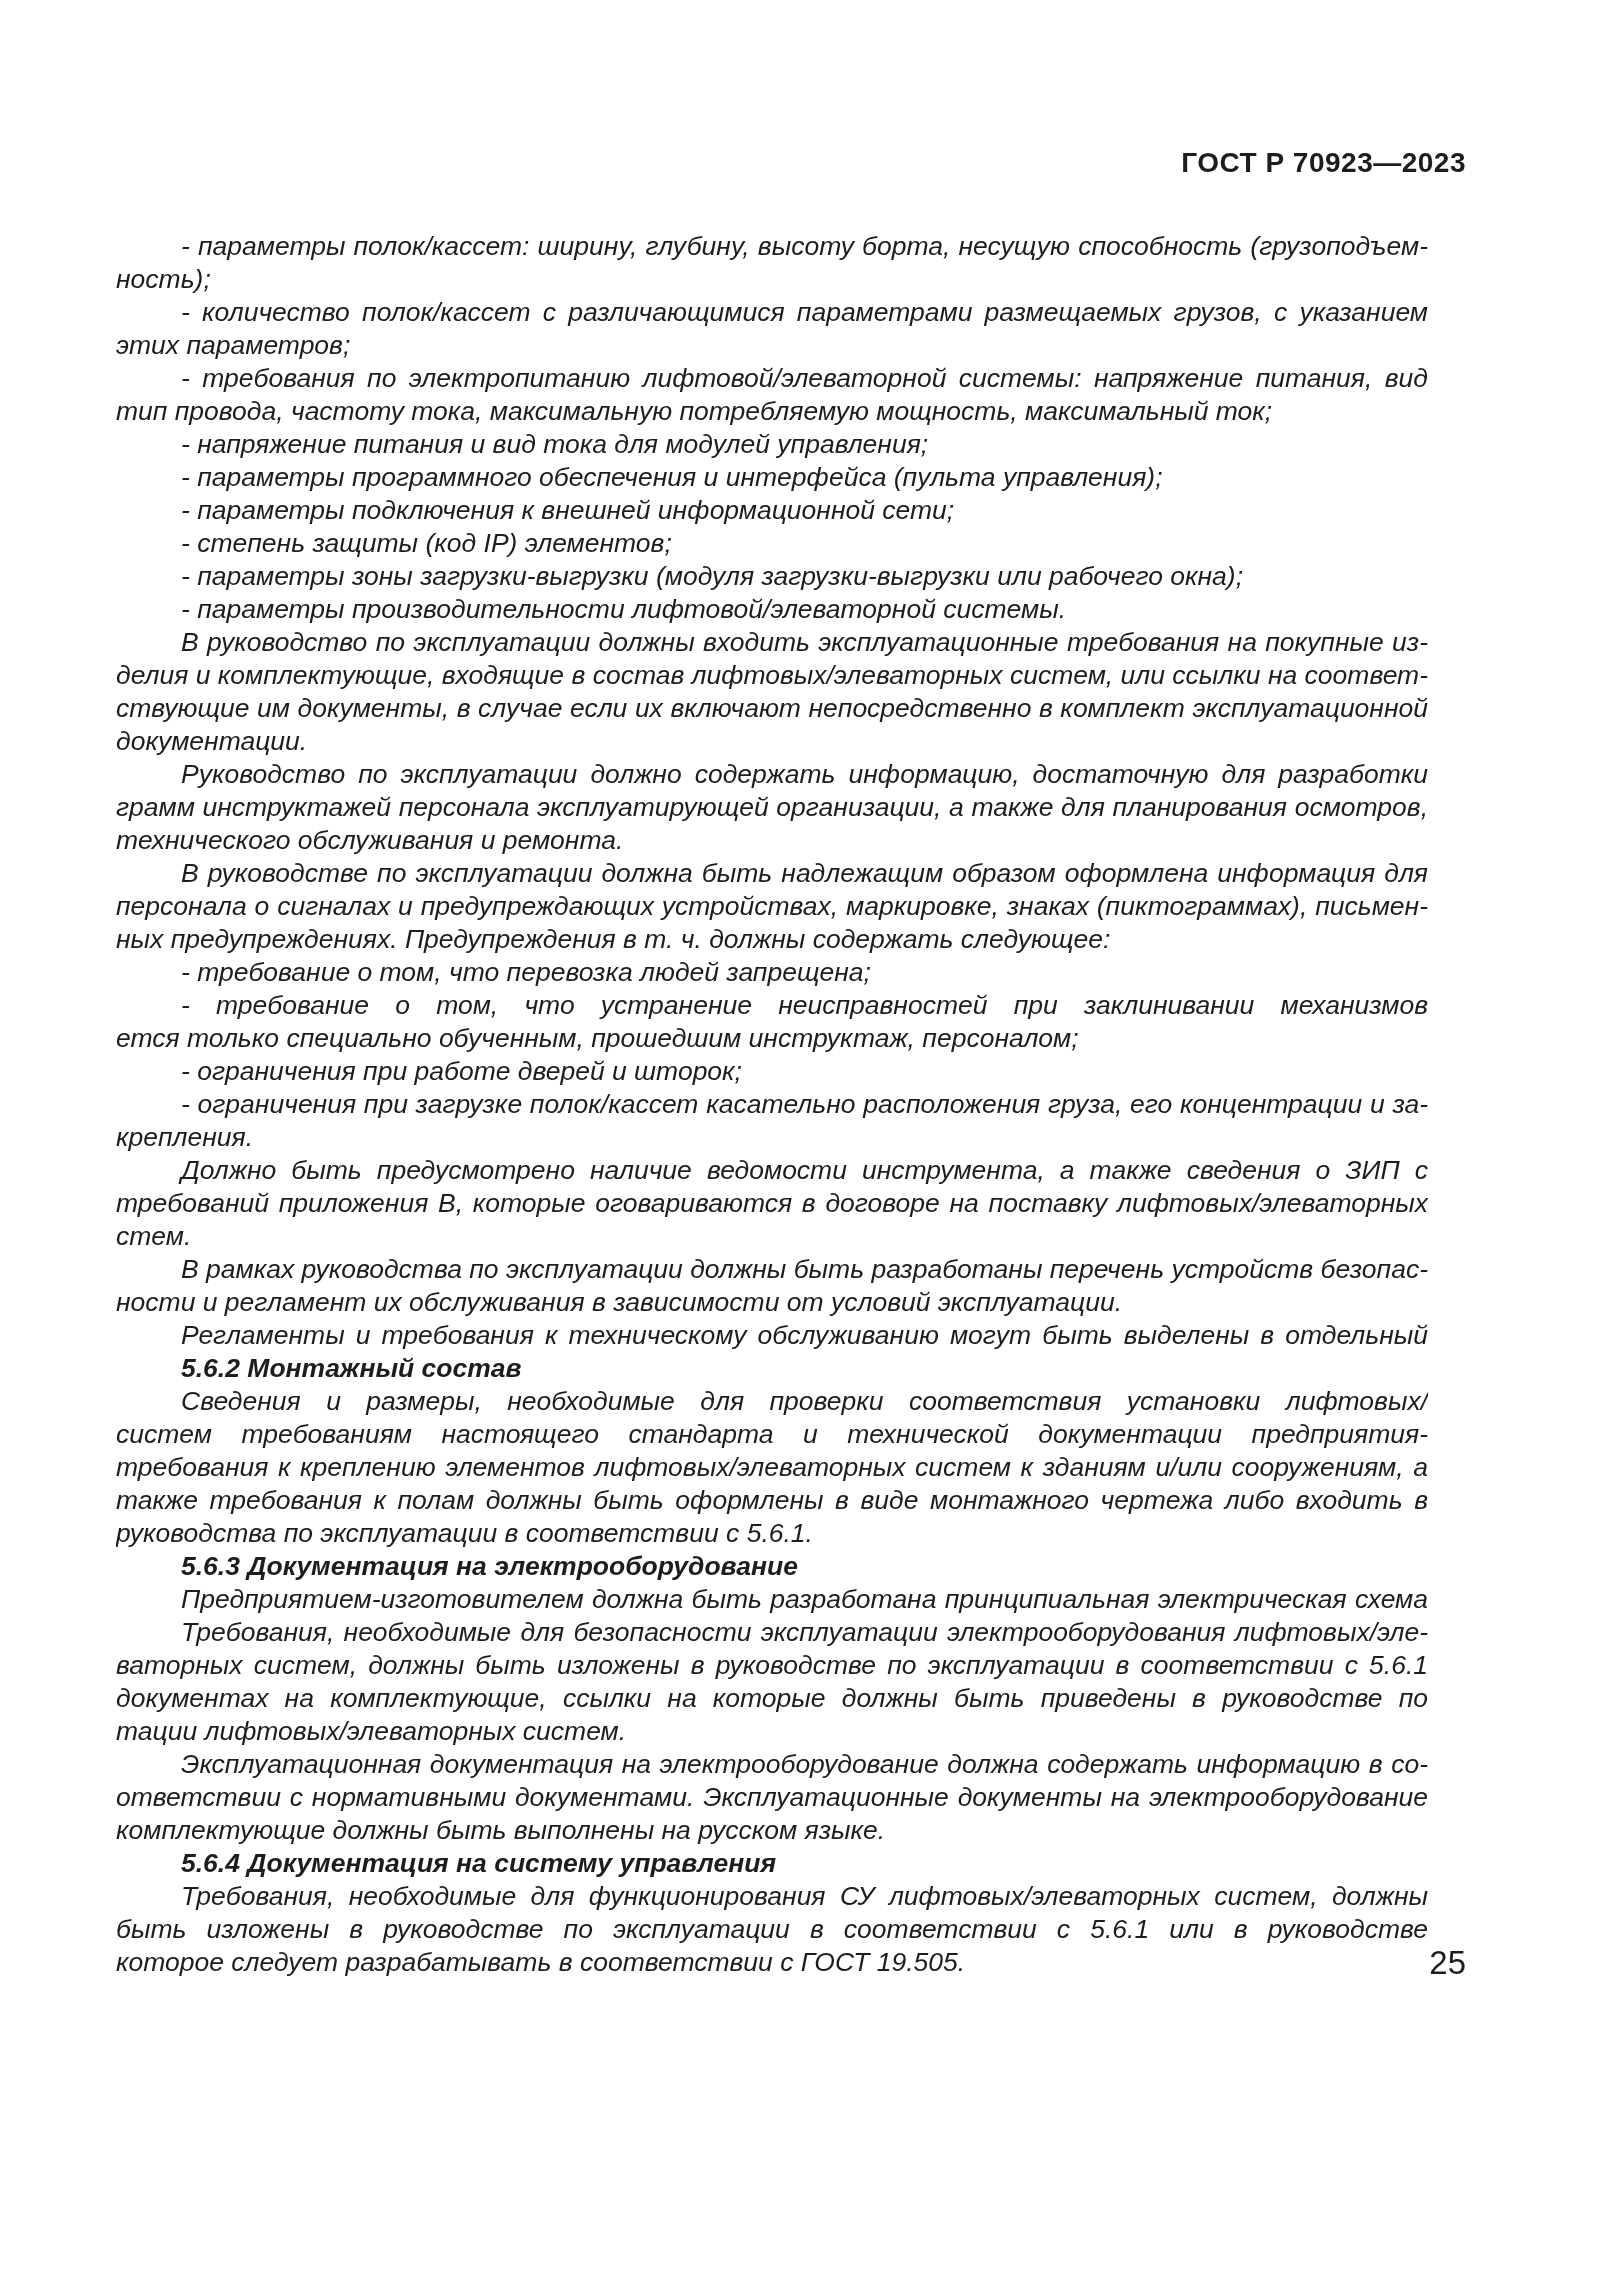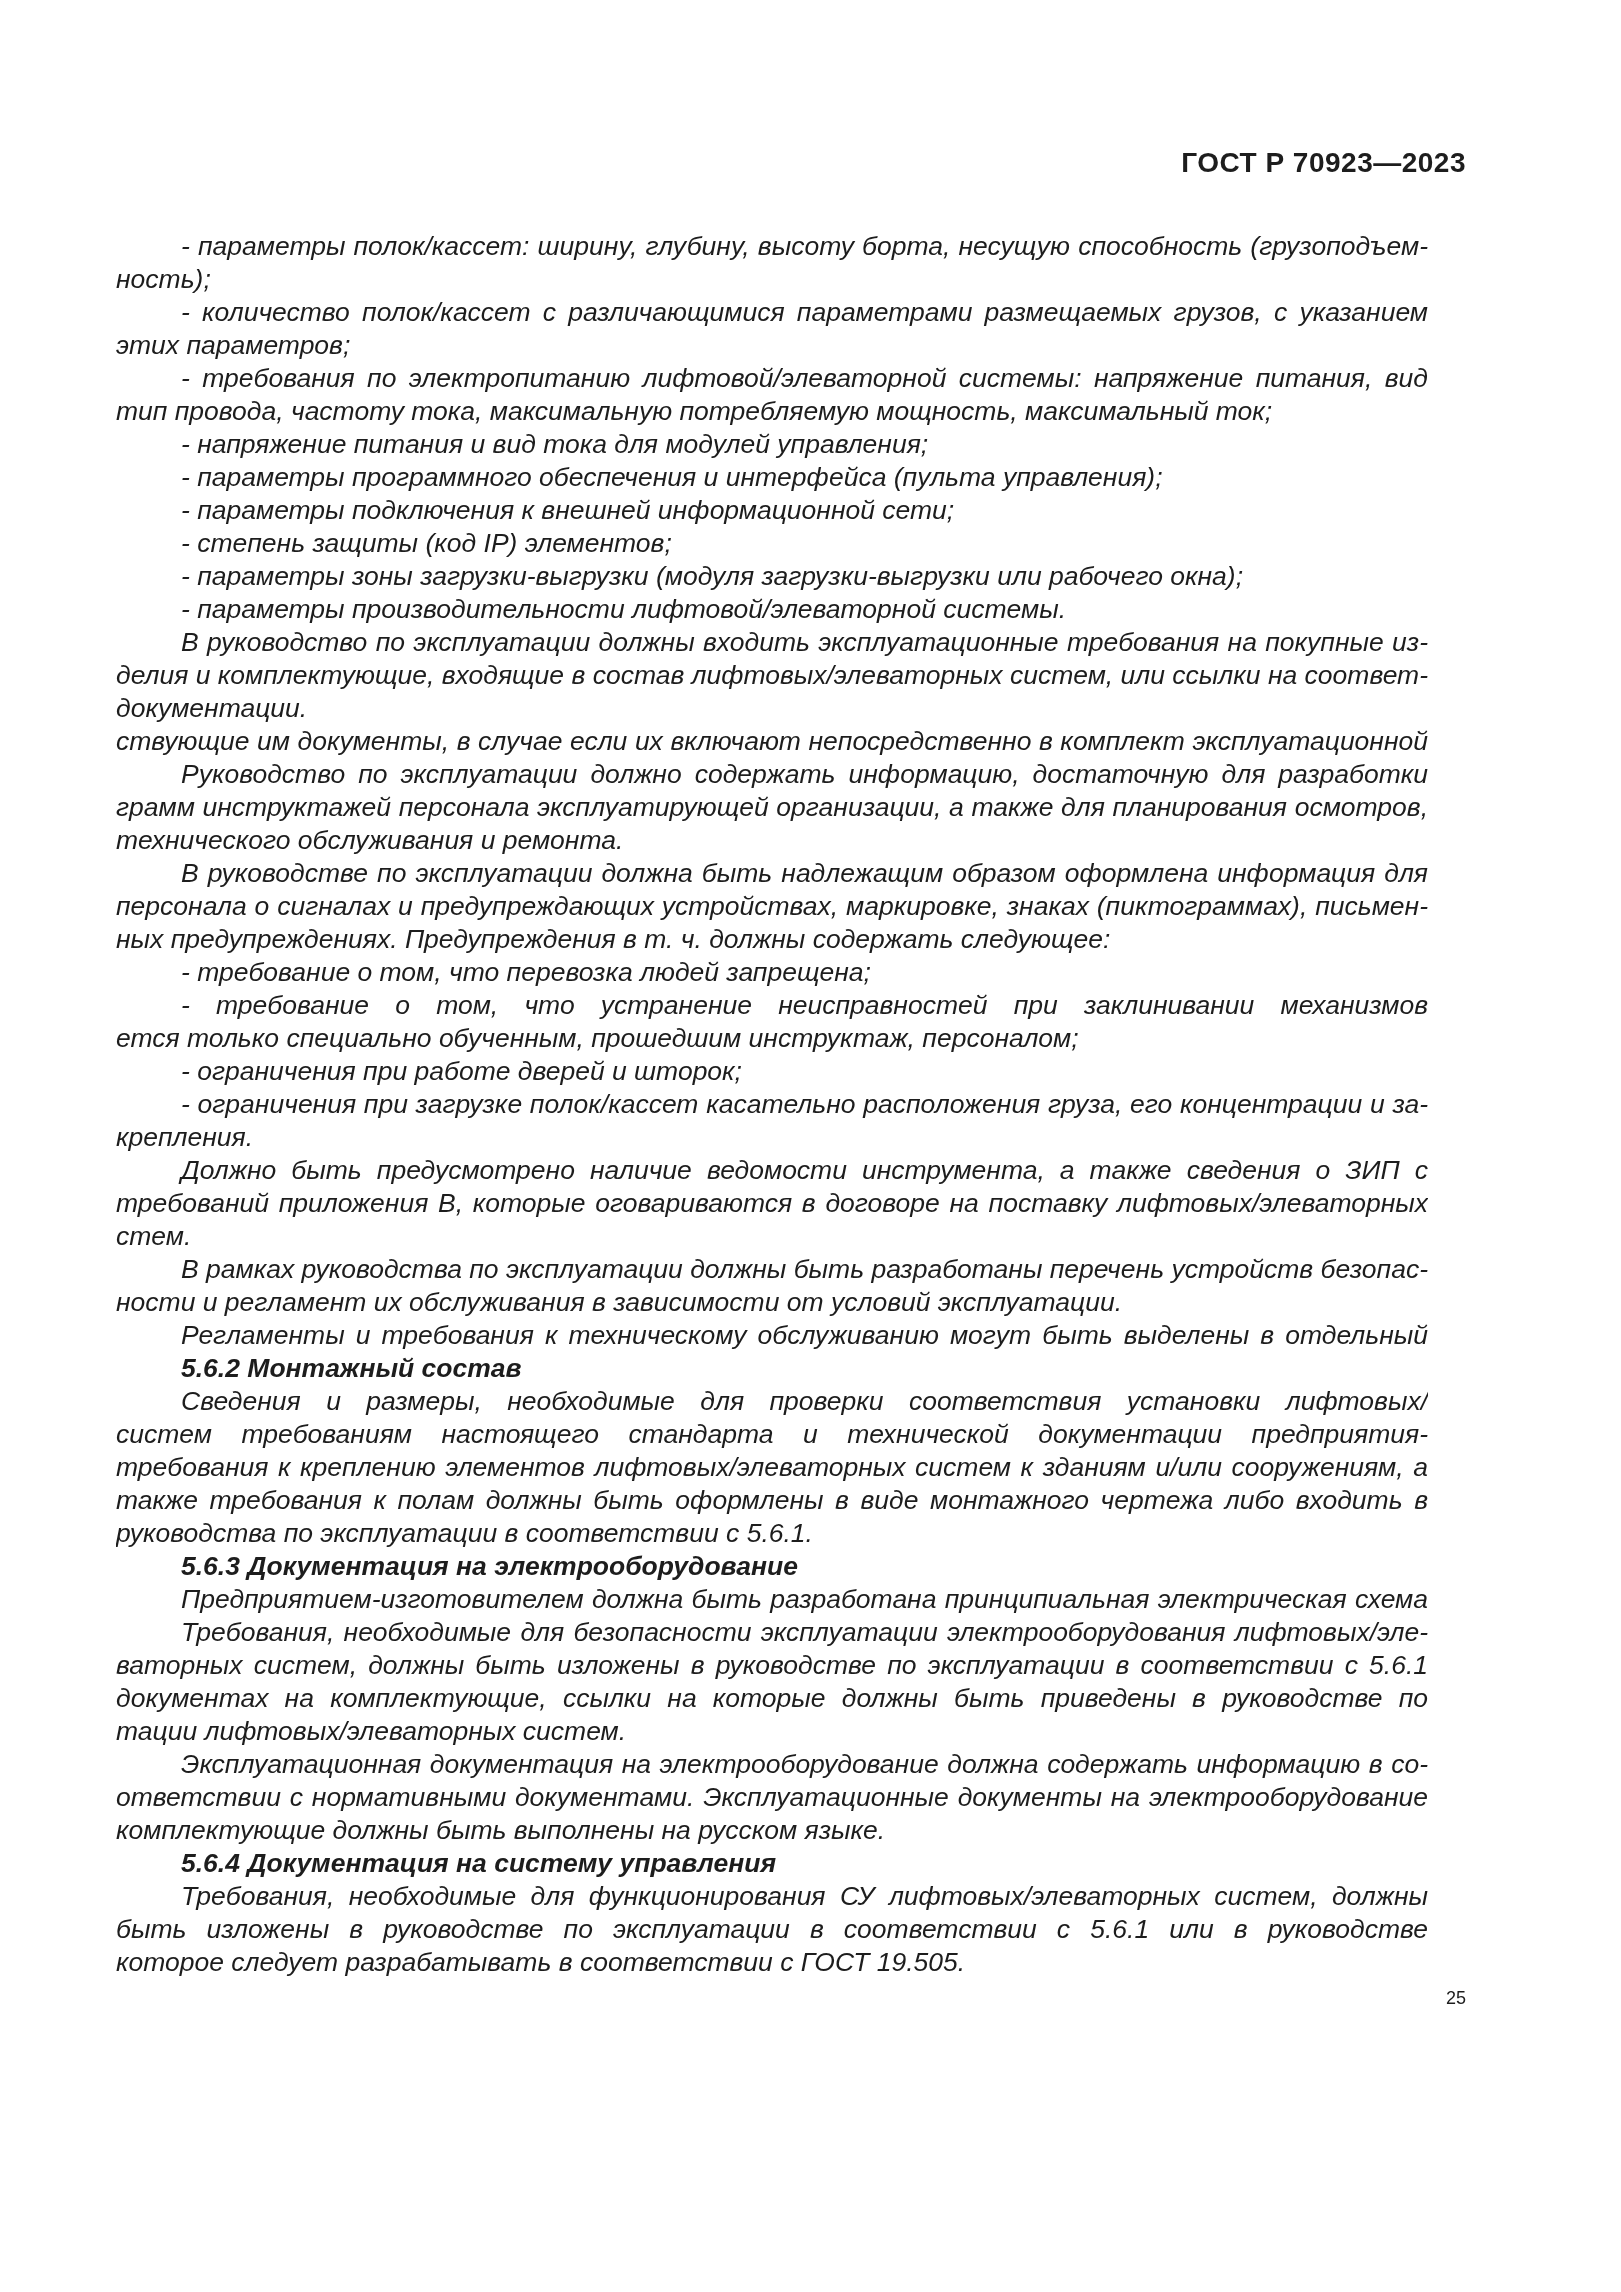--- a/index.html
+++ b/index.html
@@ -52,23 +52,23 @@
   .line.stretch {
     text-align: justify;
   }
   .line.stretch::after {
     content: "";
     display: inline-block;
     width: 100%;
   }
   .page-number {
     position: absolute;
-    top: 1988px;
+    top: 1944px;
     right: 195px;
-    font-size: 18px;
+    font-size: 33px;
   }
 </style>
 </head>
 <body>
 
 <div class="page">
   <div class="doc-header">ГОСТ Р 70923—2023</div>
 
   <div class="doc-body">
       <div class="para">
@@ -97,22 +97,22 @@
       </div>
       <div class="para">
         <div class="line first">- параметры зоны загрузки-выгрузки (модуля загрузки-выгрузки или рабочего окна);</div>
       </div>
       <div class="para">
         <div class="line first">- параметры производительности лифтовой/элеваторной системы.</div>
       </div>
       <div class="para">
         <div class="line first stretch">В руководство по эксплуатации должны входить эксплуатационные требования на покупные из-</div>
         <div class="line stretch">делия и комплектующие, входящие в состав лифтовых/элеваторных систем, или ссылки на соответ-</div>
+        <div class="line stretch">ствующие им документы, в случае если их включают непосредственно в комплект эксплуатационной</div>
         <div class="line">документации.</div>
-        <div class="line stretch">ствующие им документы, в случае если их включают непосредственно в комплект эксплуатационной</div>
       </div>
       <div class="para">
         <div class="line first stretch">Руководство по эксплуатации должно содержать информацию, достаточную для разработки про-</div>
         <div class="line stretch">грамм инструктажей персонала эксплуатирующей организации, а также для планирования осмотров,</div>
         <div class="line">технического обслуживания и ремонта.</div>
       </div>
       <div class="para">
         <div class="line first stretch">В руководстве по эксплуатации должна быть надлежащим образом оформлена информация для</div>
         <div class="line stretch">персонала о сигналах и предупреждающих устройствах, маркировке, знаках (пиктограммах), письмен-</div>
         <div class="line">ных предупреждениях. Предупреждения в т. ч. должны содержать следующее:</div>

